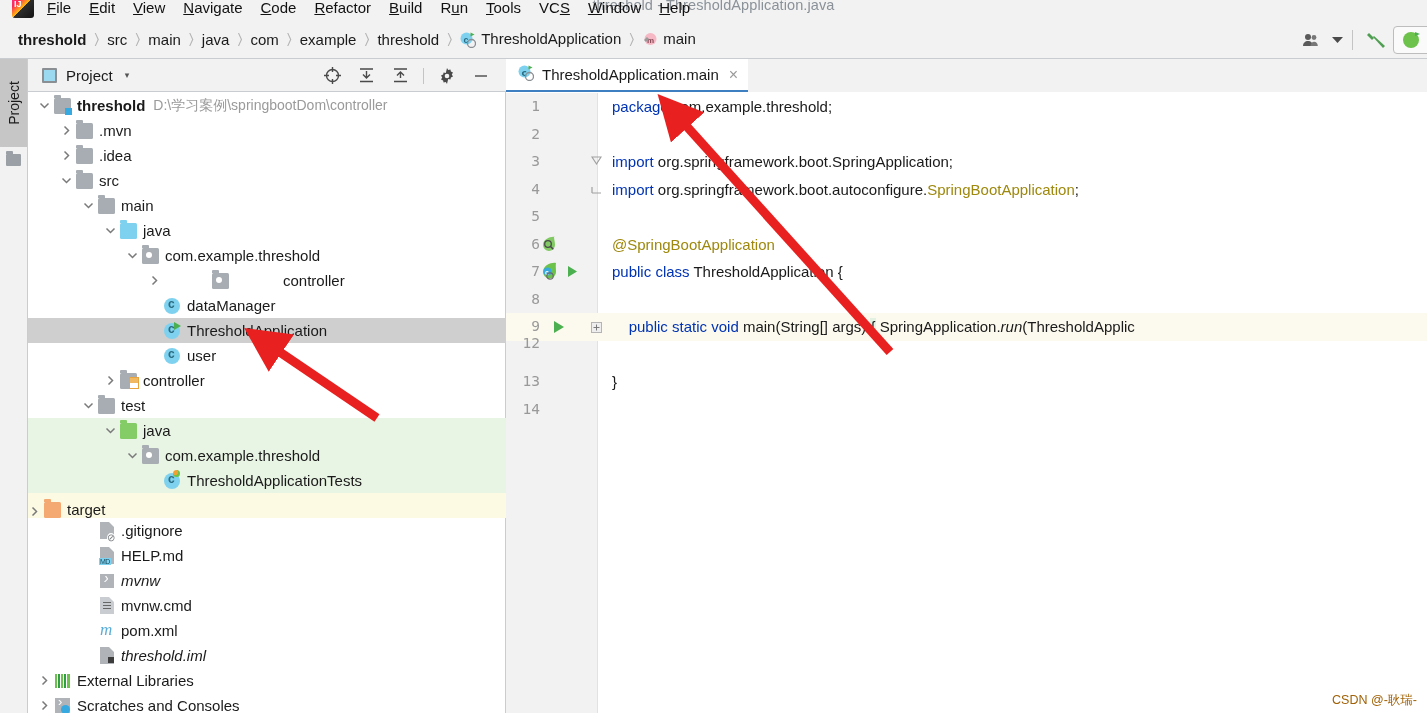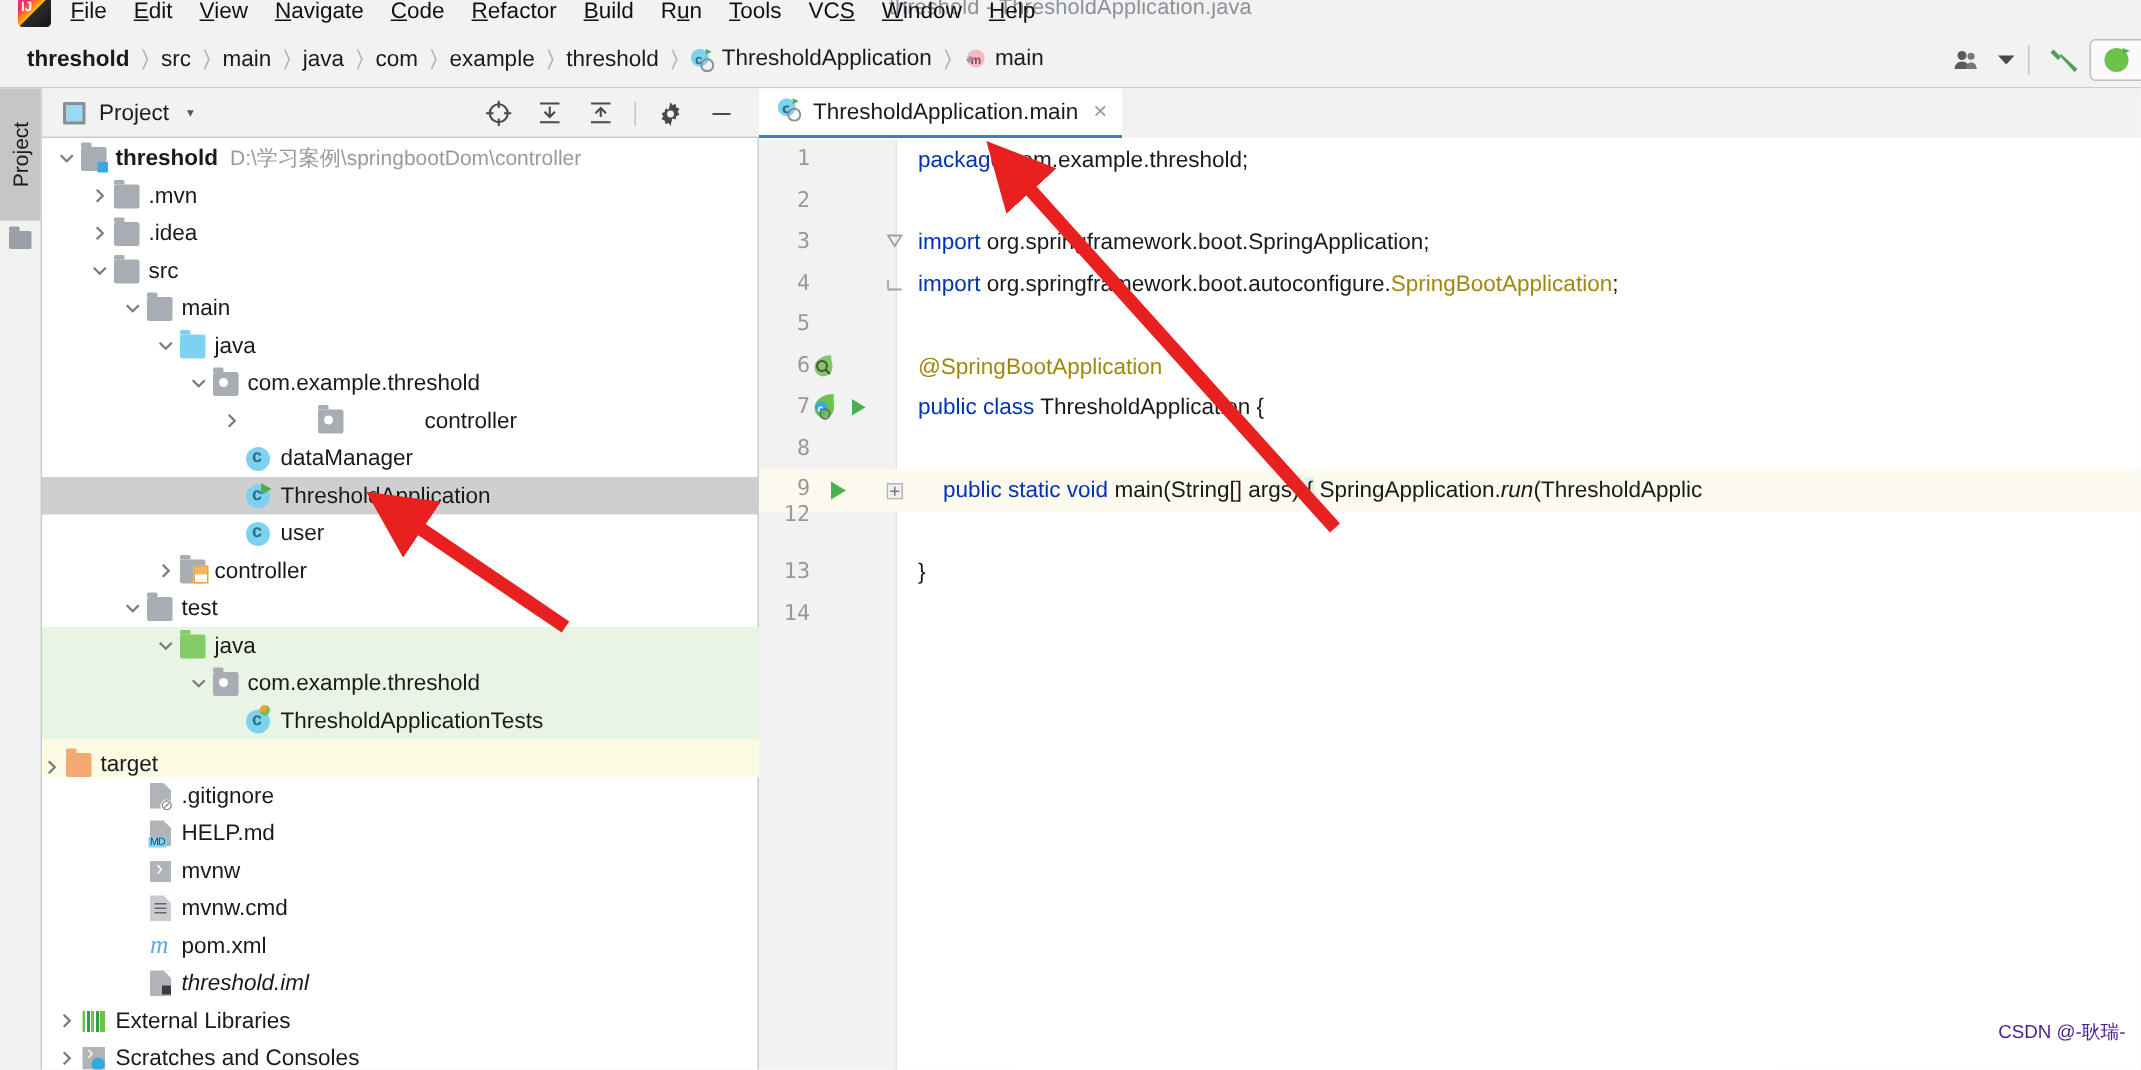--- a/index.html
+++ b/index.html
@@ -124,21 +124,21 @@
      font-size:14.5px; color:#999; height:27.5px; line-height:27.5px; }
   .lnum{ position:absolute; left:10px; width:24px; text-align:right; }
   .codeline{ position:absolute; left:0; height:27.5px; line-height:27.5px; white-space:pre; }
   .k{ color:#0033b3; }
   .ann{ color:#9e880d; }
   .ital{ font-style:italic; }
   .linehl{ position:absolute; left:0; width:921px; height:27.5px; background:#fcfaee; }
   .bracehl{ background:#e3f1e3; }
 
   
-  .wm{ position:absolute; right:10px; bottom:16px; font-size:12.5px; color:#4c1d95; }
+  .wm{ position:absolute; right:10px; bottom:4px; font-size:12.5px; color:#a16207; }
 
   
   .arrows{ position:absolute; left:0; top:0; width:1427px; height:713px; pointer-events:none; }
 </style>
 </head>
 <body>
 
 <div class="titlebar">
   <div class="ttl">threshold - ThresholdApplication.java</div>
   <div class="applogo"></div>
@@ -388,21 +388,21 @@
       <div class="row" style="padding-left: 54px;">
         <span class="arw" style="display:inline-block"></span>
         <span class="fico gi"></span>
         <span class="lbl">.gitignore</span>
       </div>
       <div class="row" style="padding-left: 54px; text-align: center;">
         <span class="arw" style="display:inline-block"></span>
         <span class="fico md"></span>
         <span class="lbl">HELP.md</span>
       </div>
-      <div class="row" style="padding-left: 54px;">
+      <div class="row" style="padding-left: 54px; font-style: italic;">
         <span class="arw" style="display:inline-block"></span>
         <span class="mvnw"></span>
         <span class="lbl">mvnw</span>
       </div>
       <div class="row" style="padding-left: 54px;">
         <span class="arw" style="display:inline-block"></span>
         <span class="fico cmd"></span>
         <span class="lbl">mvnw.cmd</span>
       </div>
       <div class="row" style="padding-left: 54px;">

